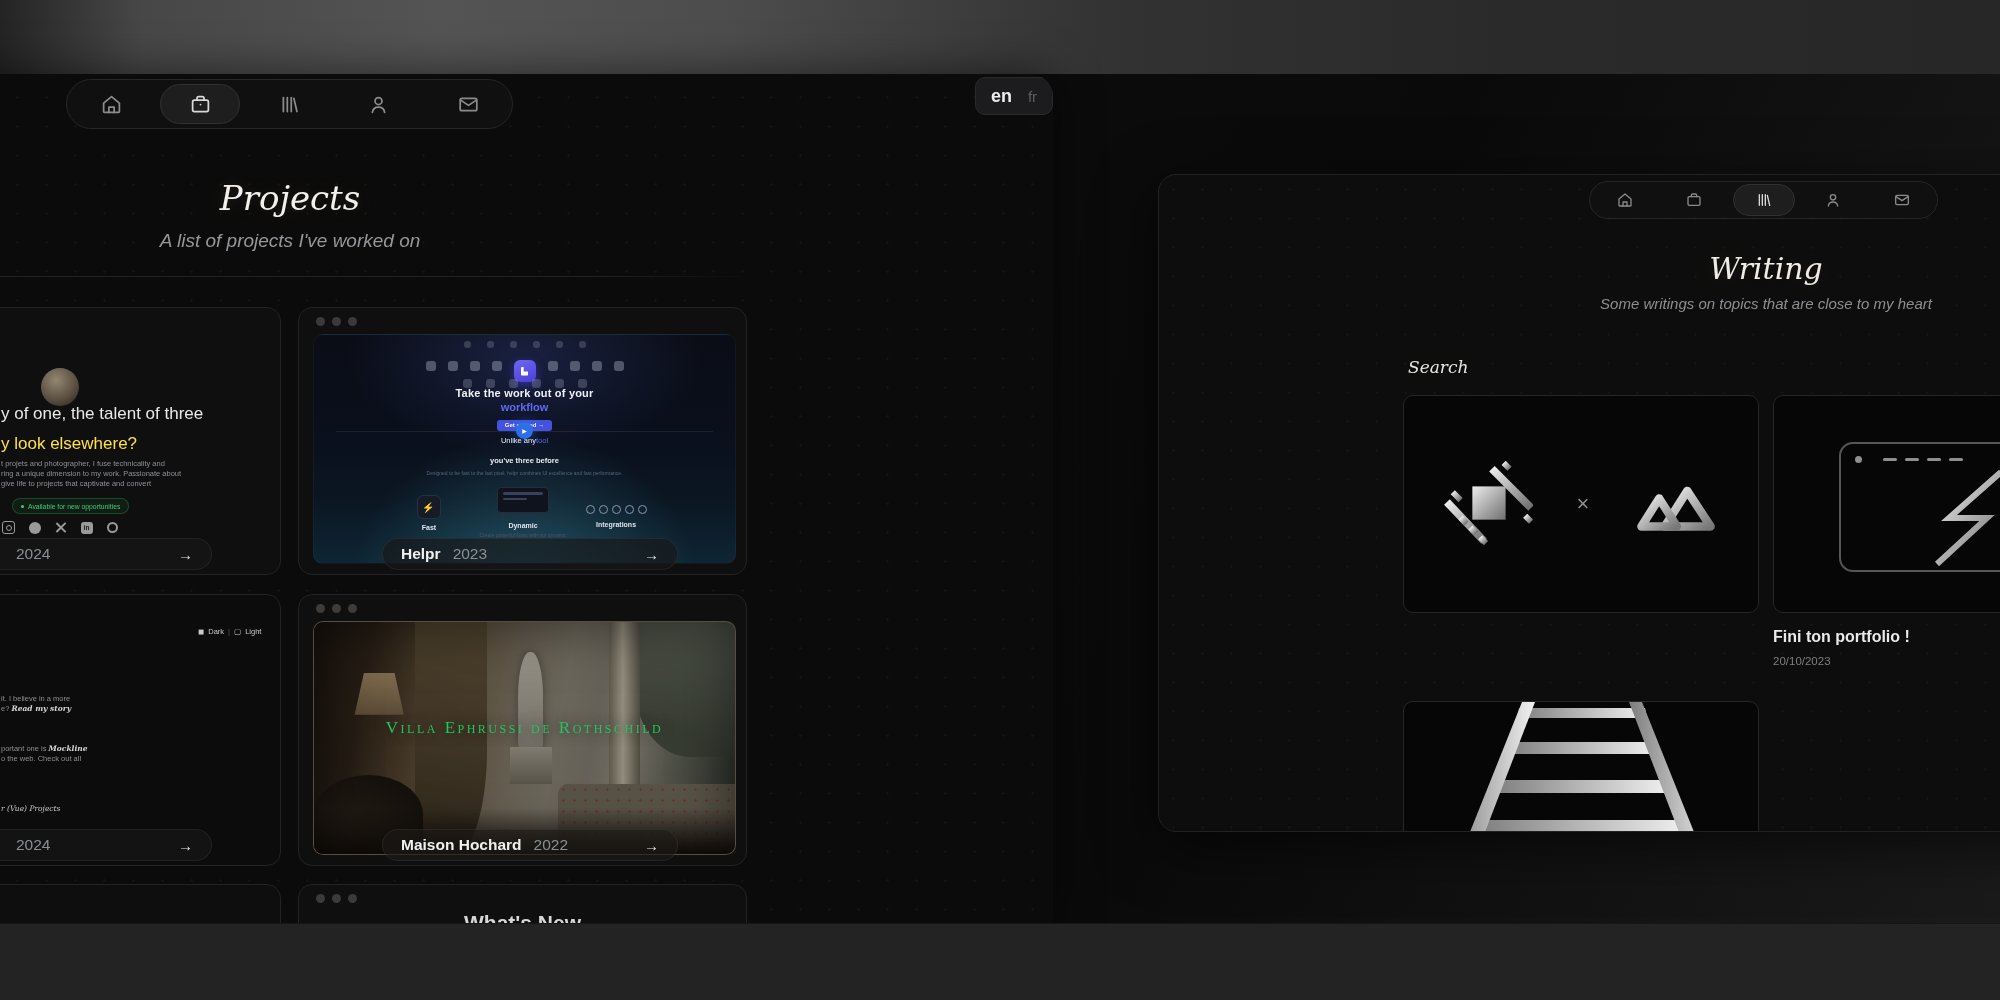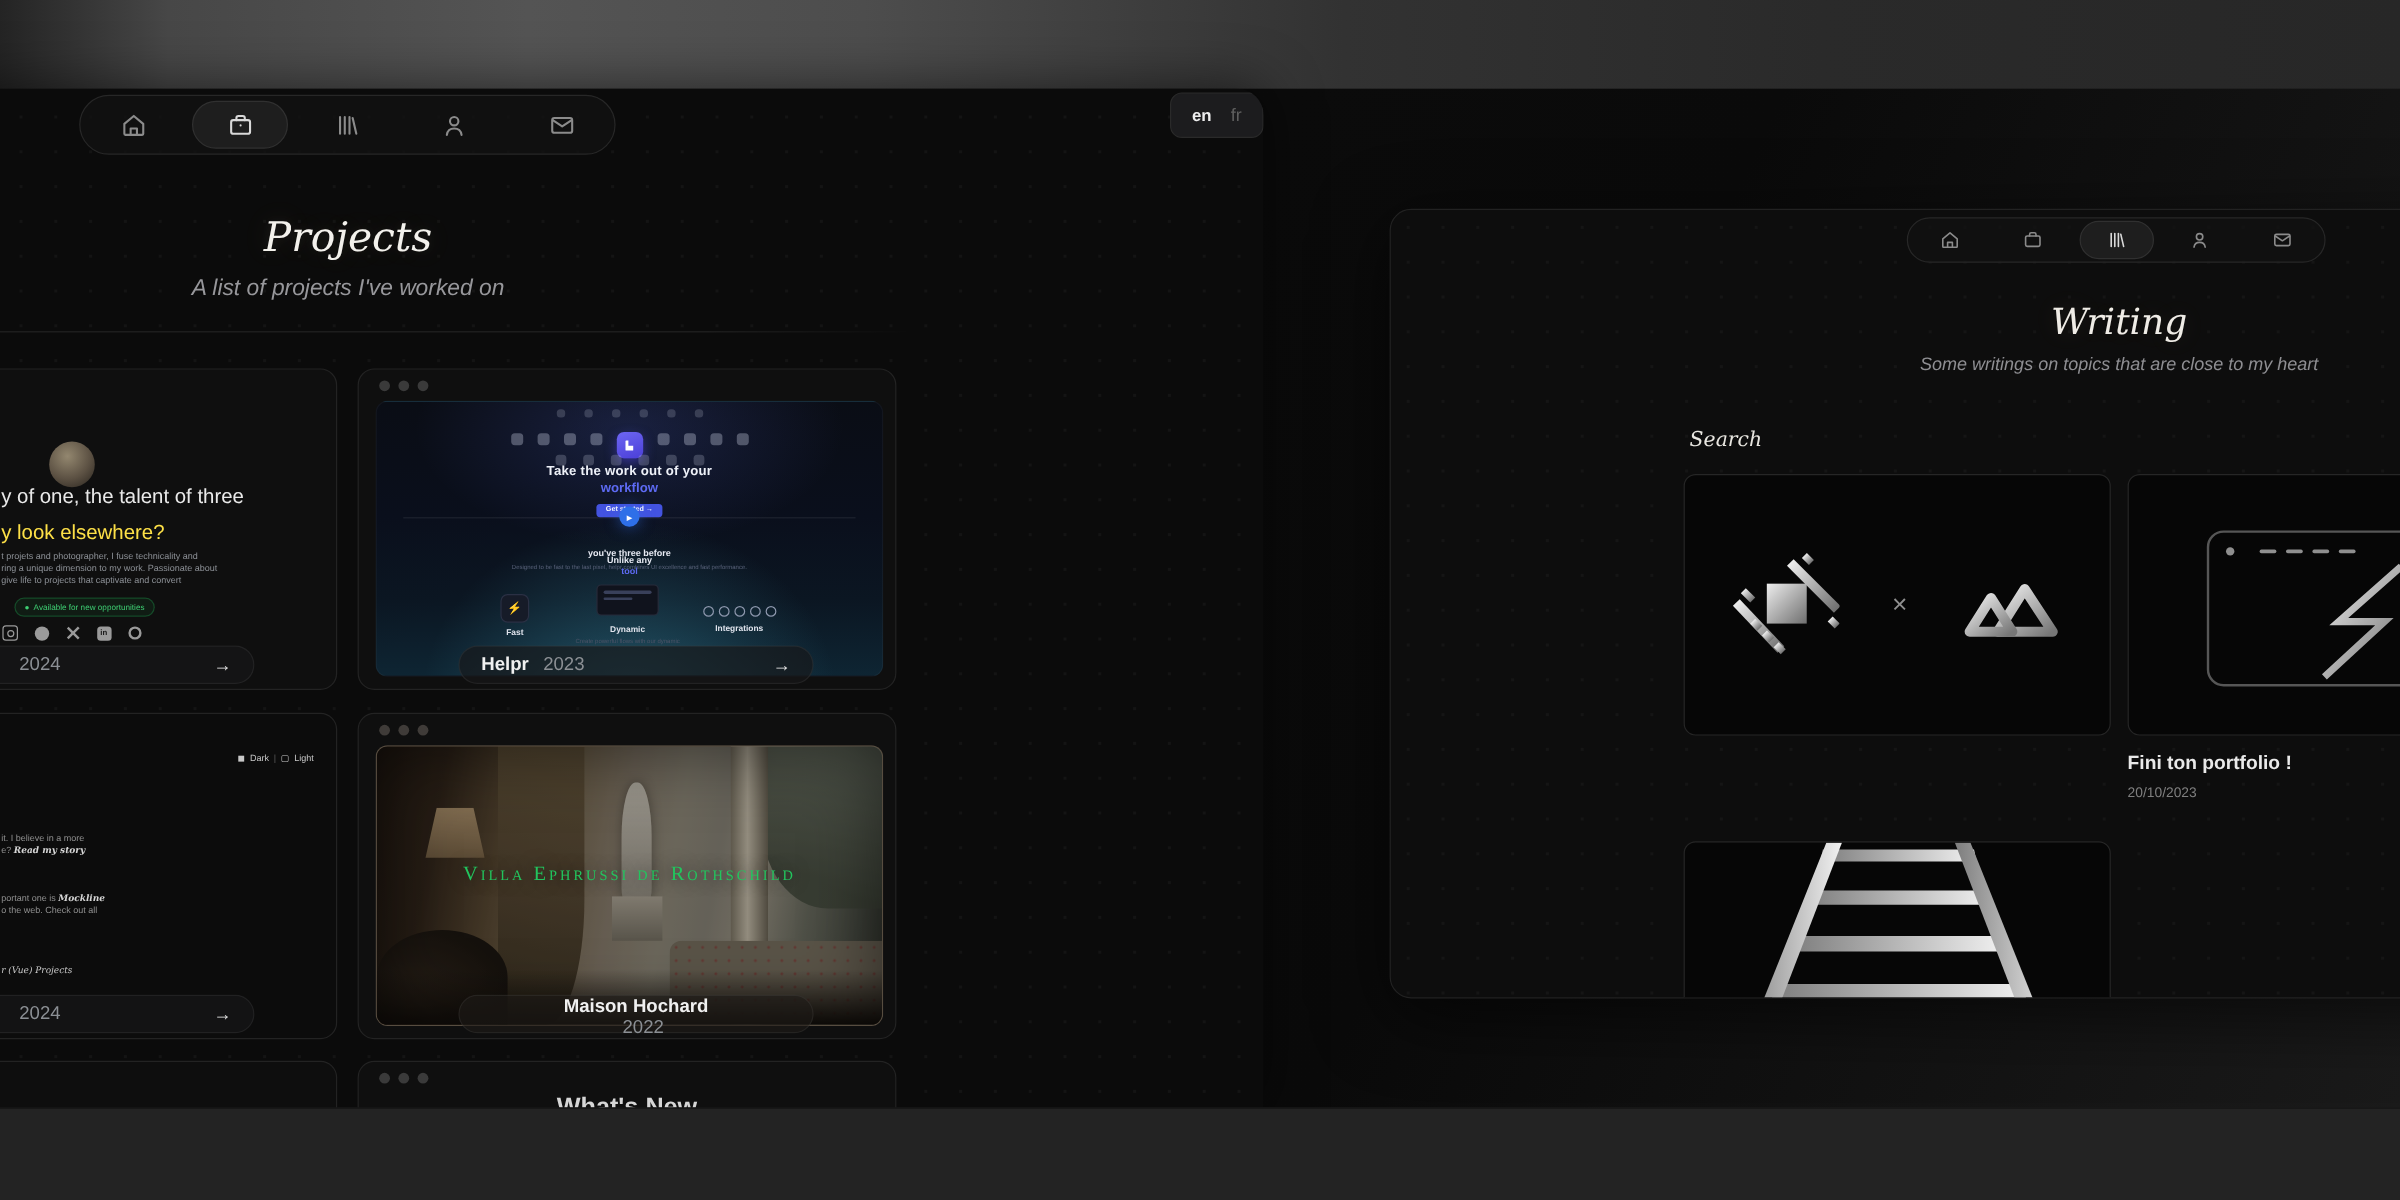--- a/index.html
+++ b/index.html
@@ -35,21 +35,21 @@
     width:44px;height:44px;color:#8b8b8b;cursor:pointer;}
   .rw-nav .nav-item{width:36px;height:36px;}
   .nav-item svg{position:relative;z-index:1;}
   .nav-item.active{color:#d9d9d9;}
   .nav-item.active::before{content:"";position:absolute;left:50%;top:50%;transform:translate(-50%,-50%);
     width:80px;height:40px;border-radius:21px;background:#1e1e1e;border:1px solid #303030;box-sizing:border-box;}
   .rw-nav .nav-item.active::before{width:62px;height:32px;border-radius:17px;}
 
   .lang{left:1155px;top:3px;width:78px;height:38px;display:flex;align-items:center;gap:16px;
     justify-content:center;background:#1c1c1e;border:1px solid #2a2a2a;border-radius:10px;box-sizing:border-box;}
-  .lang .en{color:#ededed;font-weight:700;font-size:14px;cursor:pointer;}
+  .lang .en{color:#ededed;font-weight:700;font-size:18px;cursor:pointer;}
   .lang .fr{color:#5f5f5f;font-size:15px;cursor:pointer;}
 
   
   .lw-title{left:0;top:104px;width:940px;text-align:center;font-size:34px;color:#f3f1ec;
     text-shadow:0 0 26px rgba(255,205,150,.14),0 0 10px rgba(255,255,255,.08);}
   .lw-sub{left:0;top:156px;width:940px;text-align:center;font-style:italic;font-size:19px;color:#97979b;}
   .lw-divider{left:0;top:202px;width:940px;height:1px;
     background:linear-gradient(to right,transparent,rgba(255,255,255,.09) 18%,rgba(255,255,255,.09) 82%,transparent);}
   .rw-title{left:244px;top:76px;width:726px;text-align:center;font-size:30px;color:#efece6;
     text-shadow:0 0 22px rgba(255,215,160,.12);}
@@ -108,21 +108,21 @@
     background:linear-gradient(160deg,#6d66f2,#4b3fd8);box-shadow:0 4px 10px rgba(80,70,230,.5);
     display:flex;align-items:center;justify-content:center;}
   .appcore b{width:7px;height:9px;background:#fff;border-radius:1px;clip-path:polygon(0 0,38% 0,38% 55%,100% 55%,100% 100%,0 100%);}
   .hero1{top:52px;font-size:11px;font-weight:800;color:#eef1f8;letter-spacing:.2px;}
   .hero2{top:66px;font-size:11px;font-weight:800;color:#5d6af2;}
   .hcta{top:85px;} .hcta span{background:#4353e0;color:#fff;font-size:6px;line-height:11px;
     padding:0 8px;border-radius:3px;font-weight:600;cursor:pointer;}
   .hline{position:absolute;left:22px;right:22px;top:96px;height:1px;background:rgba(255,255,255,.08);z-index:1;}
   .hplay{top:87px;} .hplay span{width:17px;height:17px;border-radius:50%;background:#2e6fe8;color:#fff;
     font-size:6px;display:flex;align-items:center;justify-content:center;box-shadow:0 0 12px rgba(46,111,232,.6);cursor:pointer;}
-  .tag1{top:127px;font-size:7.5px;font-weight:700;color:#e8ebf4;flex-direction:column;}
+  .tag1{top:101px;font-size:7.5px;font-weight:400;color:#e8ebf4;}
   .tag1 em{font-style:normal;color:#5d6af2;}
   .tag2{top:121px;font-size:7.5px;font-weight:800;color:#e8ebf4;}
   .hcap{top:135px;font-size:5px;color:#59627a;}
   .feat{position:absolute;z-index:2;text-align:center;}
   .feat .lbl{font-size:7px;font-weight:700;color:#dfe3ec;margin-top:5px;}
   .f-ic{width:22px;height:22px;margin:0 auto;border-radius:6px;background:#161b28;border:1px solid #2a3044;
     color:#e8ebf4;font-size:10px;display:flex;align-items:center;justify-content:center;}
   .f-card{width:52px;height:26px;margin:0 auto;border-radius:4px;background:#10131d;border:1px solid #272b3a;
     padding:4px 5px;box-sizing:border-box;}
   .f-card i{display:block;height:2.5px;border-radius:2px;background:#39405a;margin-bottom:3px;}
@@ -381,21 +381,21 @@
         <div class="m-lamp"></div>
         <div class="m-column"></div>
         <div class="m-statue"></div>
         <div class="m-pedestal"></div>
         <div class="m-sofa"></div>
         <div class="m-chair"></div>
         <div class="m-floor"></div>
         <div class="m-veil"></div>
         <div class="m-cap">Villa Ephrussi de Rothschild</div>
       </div>
-      <div class="pf" style="background:rgba(30,26,23,.6);flex-direction:column;">
+      <div class="pf" style="background:rgba(30,26,23,.6);">
         <span class="nm">Maison Hochard</span>
         <span class="yr">2022</span>
         <span class="ar">→</span>
       </div>
     </div>
 
     <div class="abs card" style="left:12px;top:810px;width:449px;height:120px;background:#0e0e0e;"></div>
     <div class="abs card" style="left:478px;top:810px;width:449px;height:120px;">
       <div class="dots">
           <i></i>

